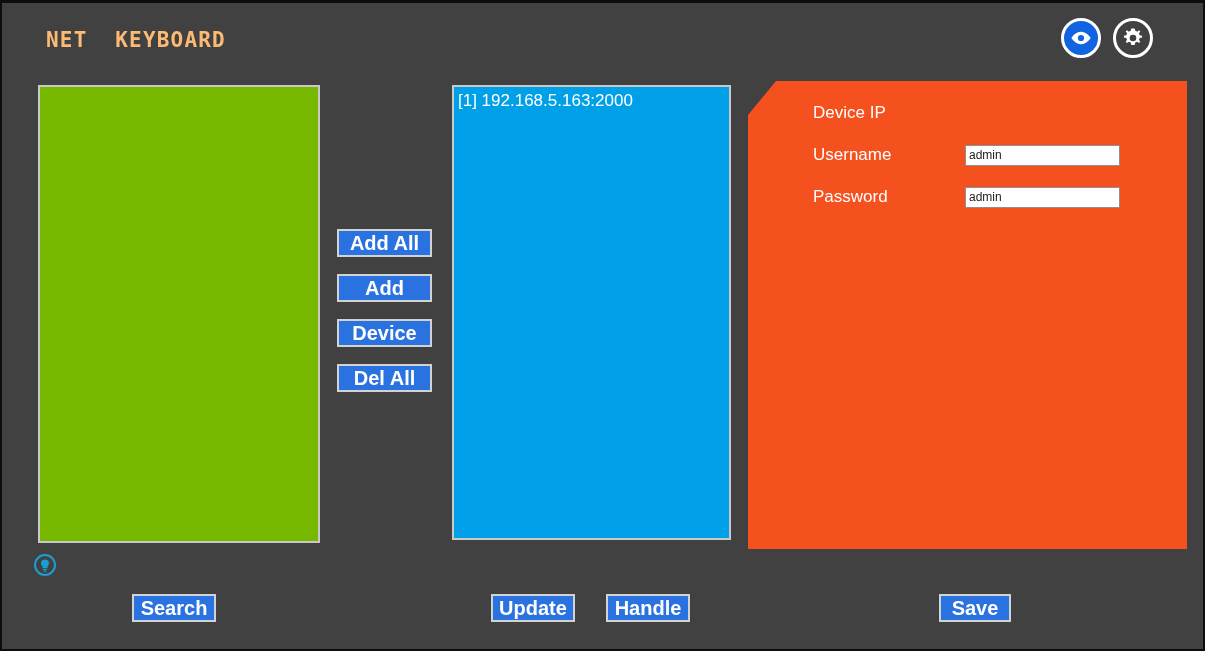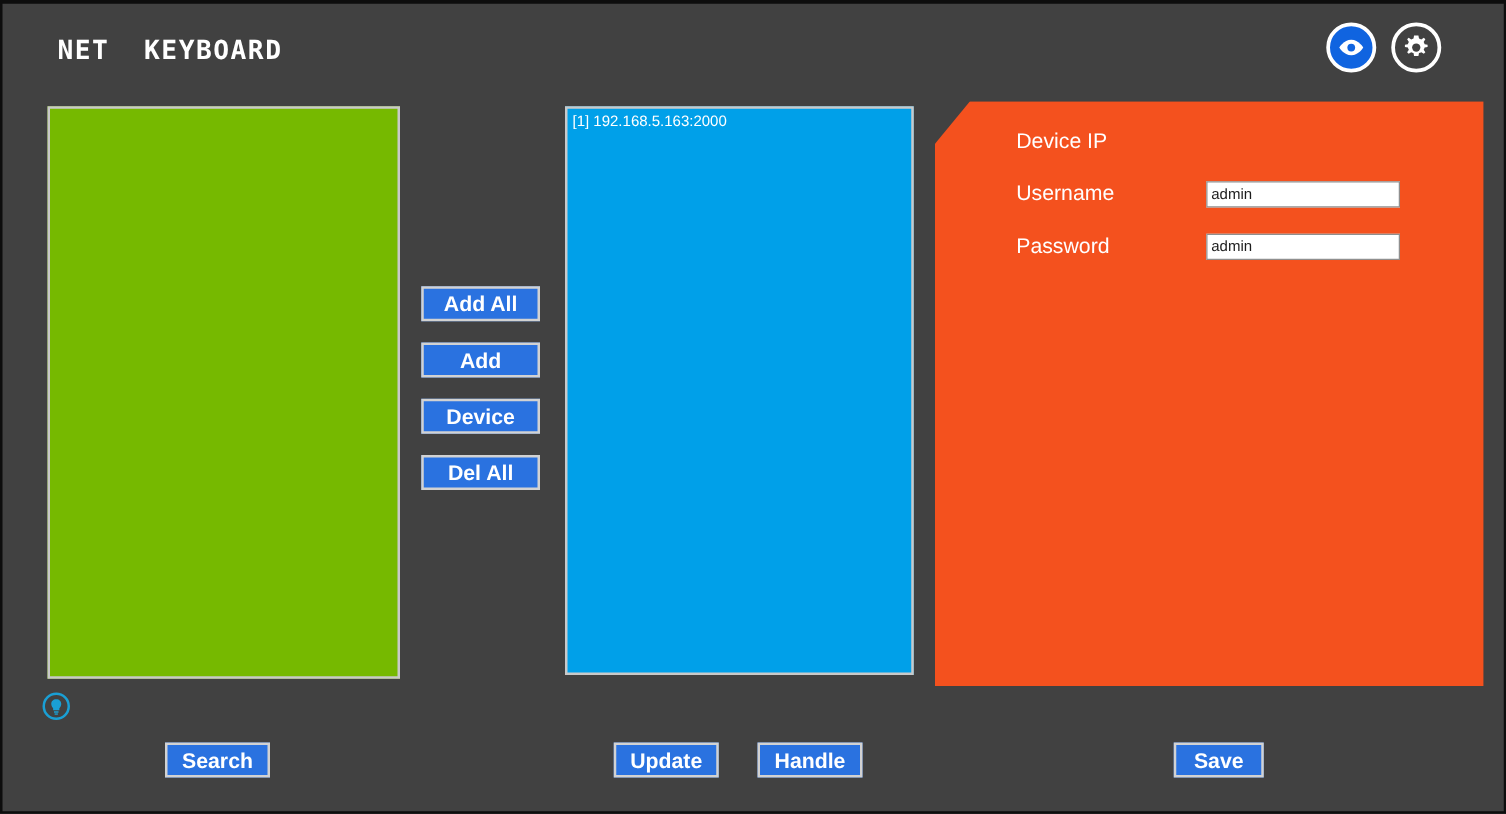--- a/index.html
+++ b/index.html
@@ -31,21 +31,21 @@
     position: absolute;
     left: 0;
     top: 0;
     width: 100%;
     height: 68px;
   }
   .app-title {
     position: absolute;
     left: 44px;
     top: 25px;
-    color: #ffffff;
+    color: #fdba74;
     font-size: 21px;
     font-weight: bold;
     letter-spacing: 1.2px;
     white-space: pre;
     font-family: "DejaVu Sans Mono", "Liberation Mono", monospace;
   }
 
   .title-icons {
     position: absolute;
     right: 50px;
@@ -91,21 +91,21 @@
     left: 450px;
     top: 82px;
     width: 279px;
     height: 455px;
     background: #00a0e9;
     padding: 0;
     overflow: hidden;
   }
   .list-item {
     color: #ffffff;
-    font-size: 12px;
+    font-size: 17px;
     line-height: 1.25;
     padding: 3px 0 0 4px;
     white-space: nowrap;
     cursor: pointer;
   }
 
   
   #settings-panel {
     position: absolute;
     left: 746px;
@@ -153,21 +153,21 @@
     color: #8c8c8c;
   }
 
   
   .btn {
     box-sizing: border-box;
     background: #2a72e0;
     color: #ffffff;
     border: 2px solid #d2d2d2;
     font-family: "Liberation Sans", sans-serif;
-    font-size: 17px;
+    font-size: 20px;
     font-weight: bold;
     text-align: center;
     cursor: pointer;
     padding: 0;
     line-height: 1;
     display: flex;
     align-items: center;
     justify-content: center;
   }
 

